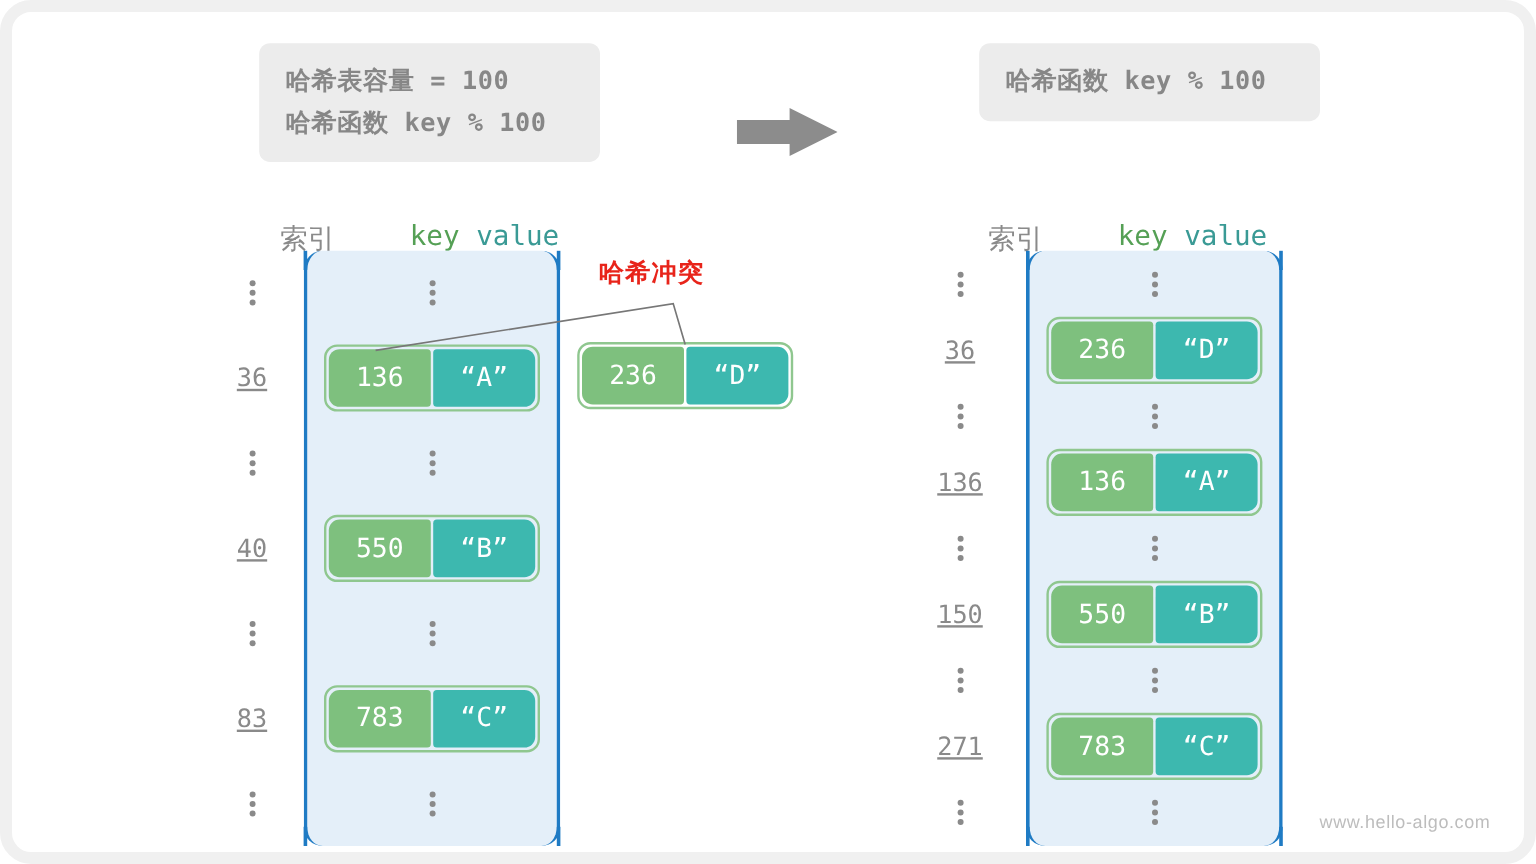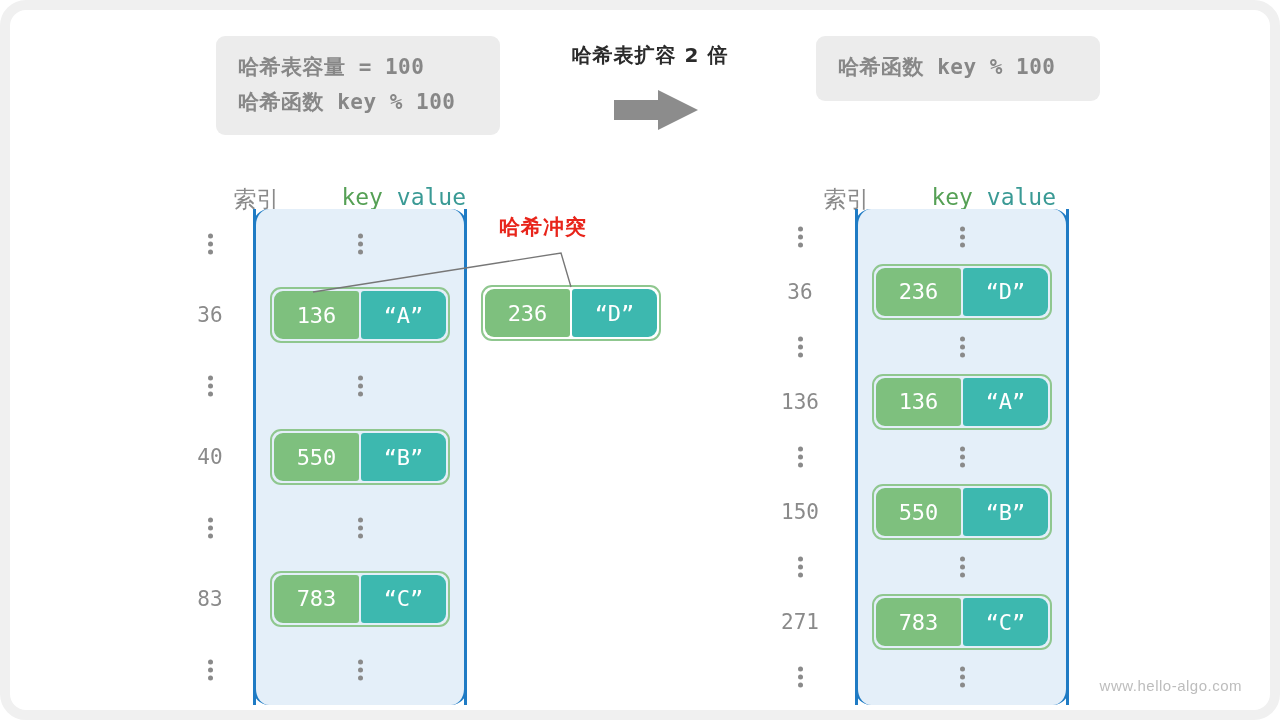--- a/index.html
+++ b/index.html
@@ -81,20 +81,21 @@
   .bucket::after{bottom:-0px;}
 
   
   .idxcol{position:absolute;}
   .idxlabel{
     position:absolute;
     width:70px;text-align:center;
     font-family:"DejaVu Sans Mono","Liberation Mono",monospace;
     font-size:21px;color:#8a8a8a;
     transform:translateY(-50%);
+    text-decoration:underline;
   }
 
   
   .vdots{
     position:absolute;
     width:20px;
     text-align:center;
     transform:translate(-50%,-50%);
     color:#8a8a8a;
   }
@@ -146,21 +147,20 @@
 </head>
 <body>
 
 <div id="stage">
 
   <div class="infobox" id="box-left">
     <div class="infoline">哈希表容量 = 100</div>
     <div class="infoline">哈希函数 key % 100</div>
   </div>
 
-  <div id="center-caption">哈希表扩容 2 倍</div>
   <svg id="arrow" viewBox="0 0 84 44">
     <polygon points="0,12 44,12 44,2 84,22 44,42 44,32 0,32" fill="#8c8c8c"></polygon>
   </svg>
 
   <div class="infobox" id="box-right">
     <div class="infoline">哈希函数 key % 100</div>
   </div>
 
   <div class="head" style="left:168px;top:148px;">
     <span class="idx">索引</span>

